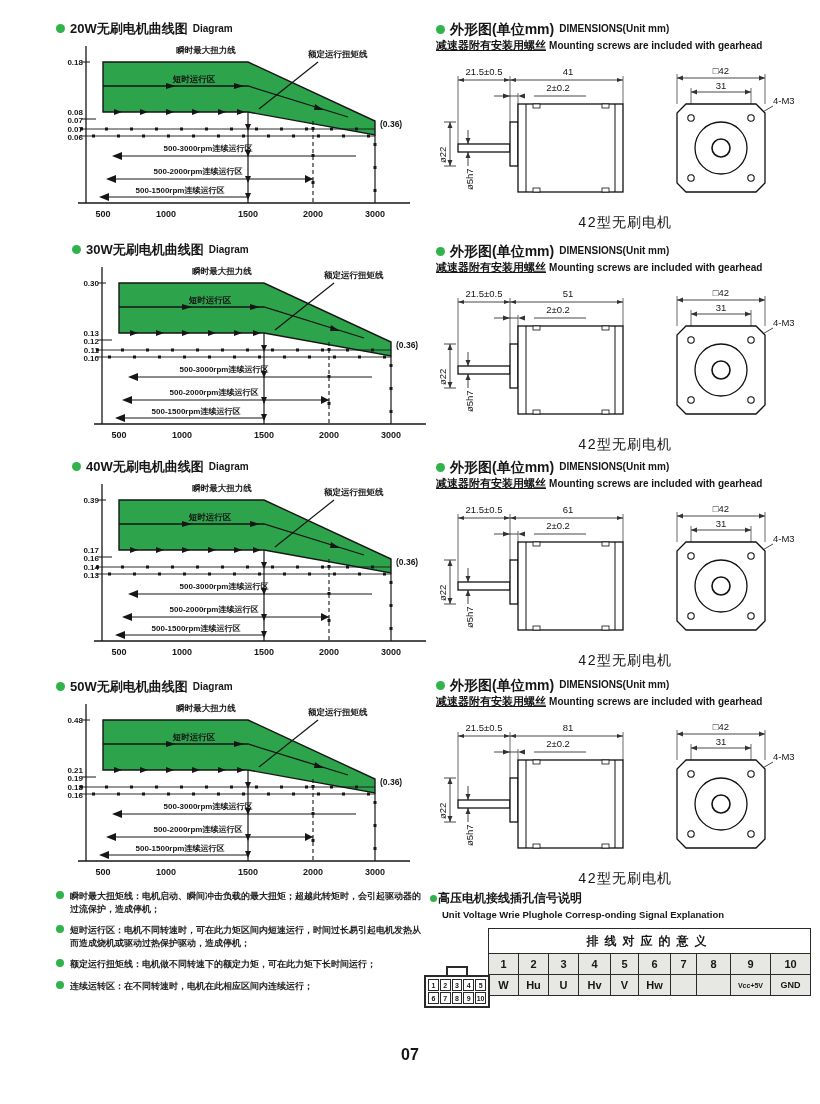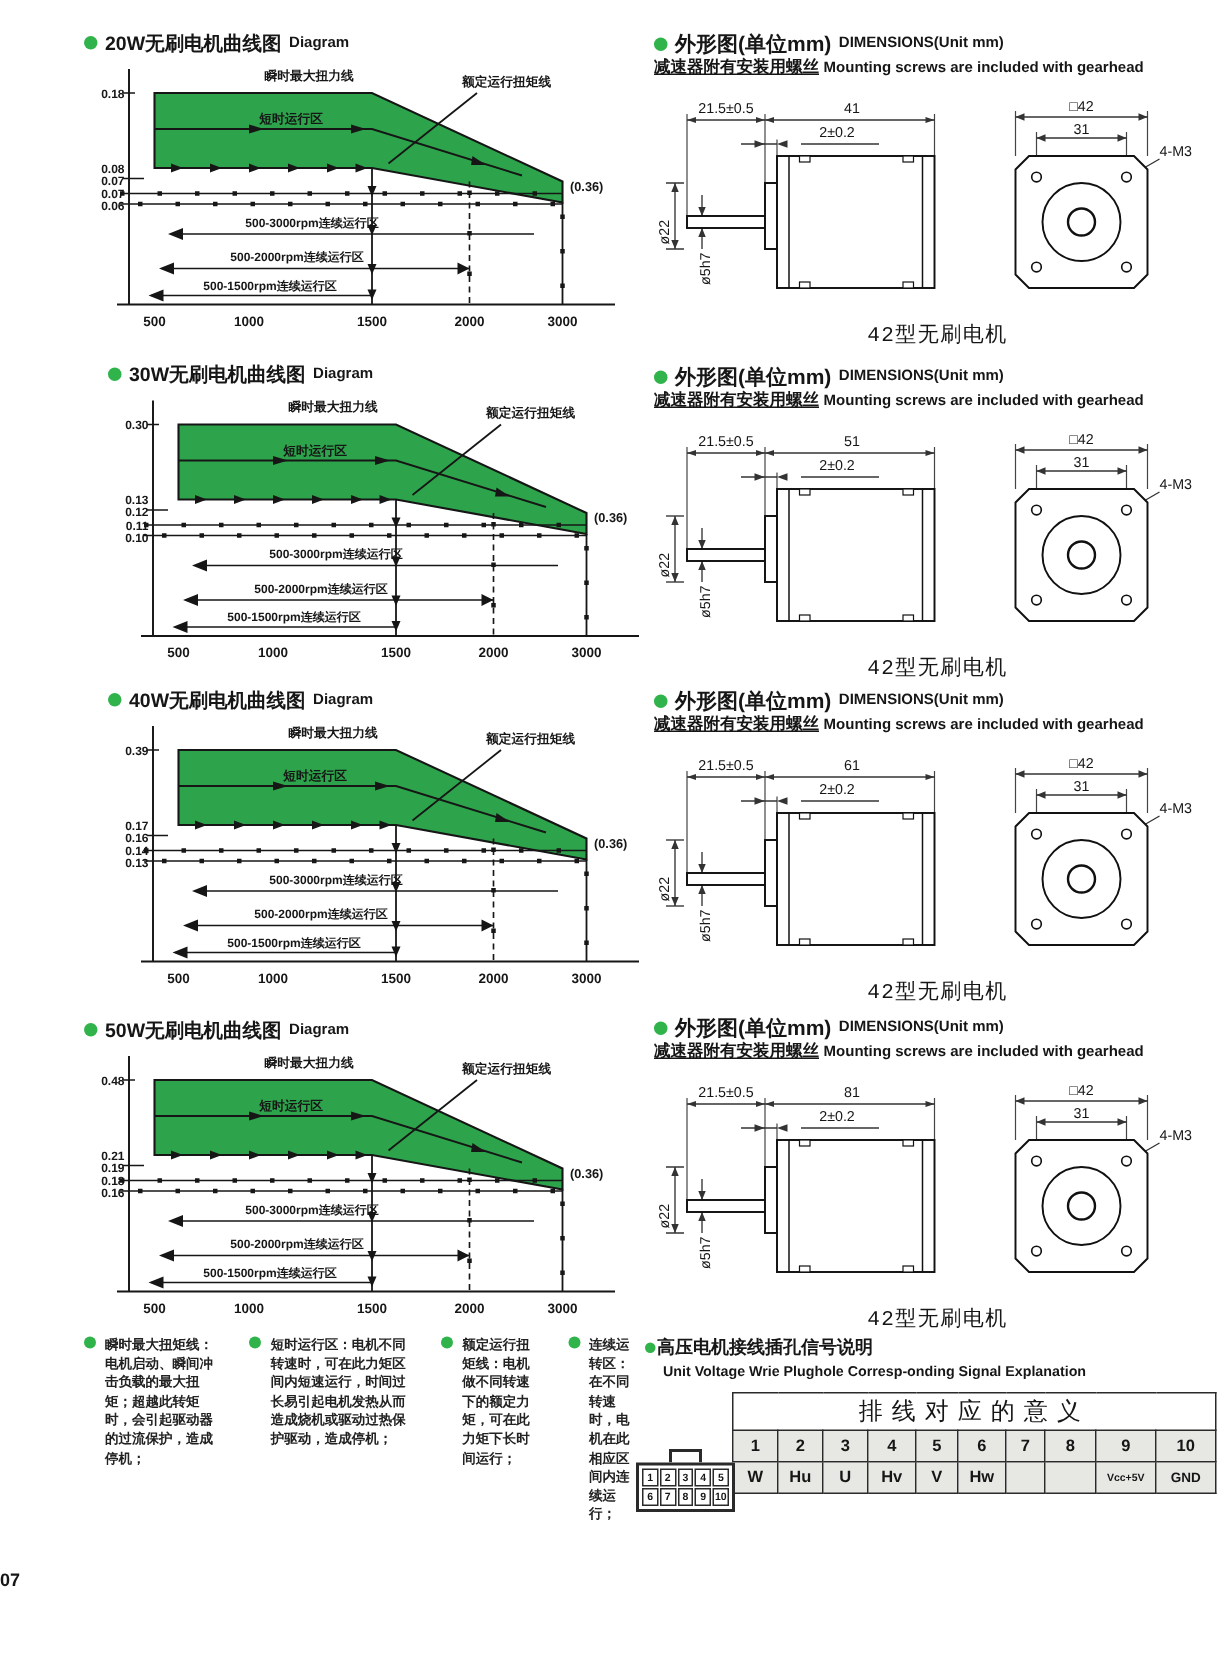--- a/index.html
+++ b/index.html
@@ -16,44 +16,44 @@
   
   .dim-head-cn{font-size:14px}
   .dim-head-en{font-size:10px}
   .dim-sub{font-size:11px;font-weight:600;margin-top:3px;line-height:1.2}
   .dim-sub .cn{text-decoration:underline}
   .dim-sub .en{font-size:10px}
   .dimsvg{display:block;margin-top:8px;width:375px;height:150px}
   .dim-caption{text-align:center;font-family:Liberation Mono, monospace;
                font-size:14px;margin-top:4px;letter-spacing:1px}
   
-  .notes{width:372px;display:flex;flex-direction:row;gap:23px}
+  .notes{width:372px;display:flex;flex-direction:column;gap:9px}
   .note{display:flex;gap:6px}
   .ndot{width:8px;height:8px;border-radius:50%;background:#2fb34a;flex:0 0 auto;margin-top:1px}
   .note p{margin:0;font-size:9px;font-weight:600;line-height:1.4;color:#222}
   
   .w-title{display:flex;align-items:center;gap:1px;font-size:12px;font-weight:bold}
   .w-sub{font-size:9.5px;font-weight:bold;margin:2px 0 0 12px}
   .wtable{border-collapse:collapse;table-layout:fixed;margin:8px 0 0 58px}
   .wtable td{border:1.6px solid #2a2a2a;text-align:center;vertical-align:middle;padding:0;overflow:hidden}
-  .wt-head td{font-size:16px;font-weight:normal;height:24px;letter-spacing:6px}
+  .wt-head td{font-size:12px;font-weight:bold;height:24px;letter-spacing:6px}
   .wt-pins td{font-size:11px;font-weight:bold;height:20px;background:#e7e7e4}
   .wt-colors td{font-size:9px;font-weight:bold;height:36px;line-height:1.1}
   .wt-sigs td{font-size:11px;font-weight:bold;height:20px;background:#e7e7e4}
   .wt-sigs td:nth-child(9){font-size:7px}
   .wt-sigs td:nth-child(10){font-size:9px}
   
   .plug{position:absolute;left:-6px;top:76px;width:66px}
   .plug-latch{width:18px;height:7px;border:2px solid #2a2a2a;margin:0 auto;border-bottom:none}
   .plug-body{border:2.2px solid #2a2a2a;padding:2px;display:flex;flex-direction:column;gap:1px;background:#fff}
   .plug-row{display:flex;gap:1px;justify-content:center}
   .plug-row span{width:9px;height:10px;border:1.4px solid #2a2a2a;font-size:7px;font-weight:bold;
                  display:flex;align-items:center;justify-content:center}
-  .pagenum{position:absolute;left:0;top:1046px;width:100%;text-align:left;
-           font-size:12px;font-weight:bold}
+  .pagenum{position:absolute;left:0;top:1046px;width:100%;text-align:center;
+           font-size:16px;font-weight:bold}
 </style>
 </head>
 <body>
 
 <section class="abs" style="left:56px;top:22px">
   <div class="sec-title">
     <span class="dot"></span>
     <span class="ct-cn">20W无刷电机曲线图</span>
     <span class="ct-en">Diagram</span>
   </div>

